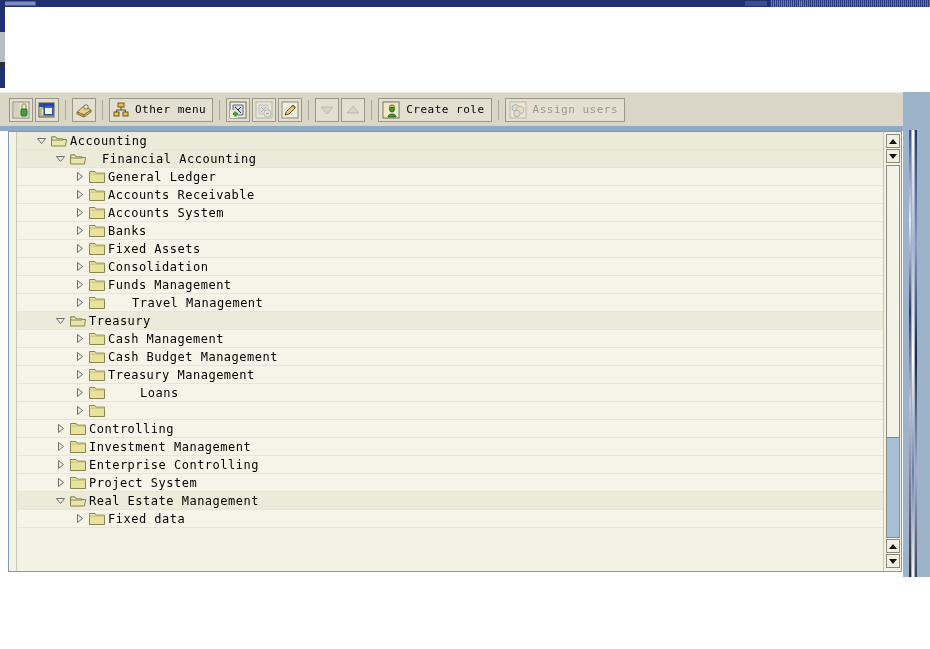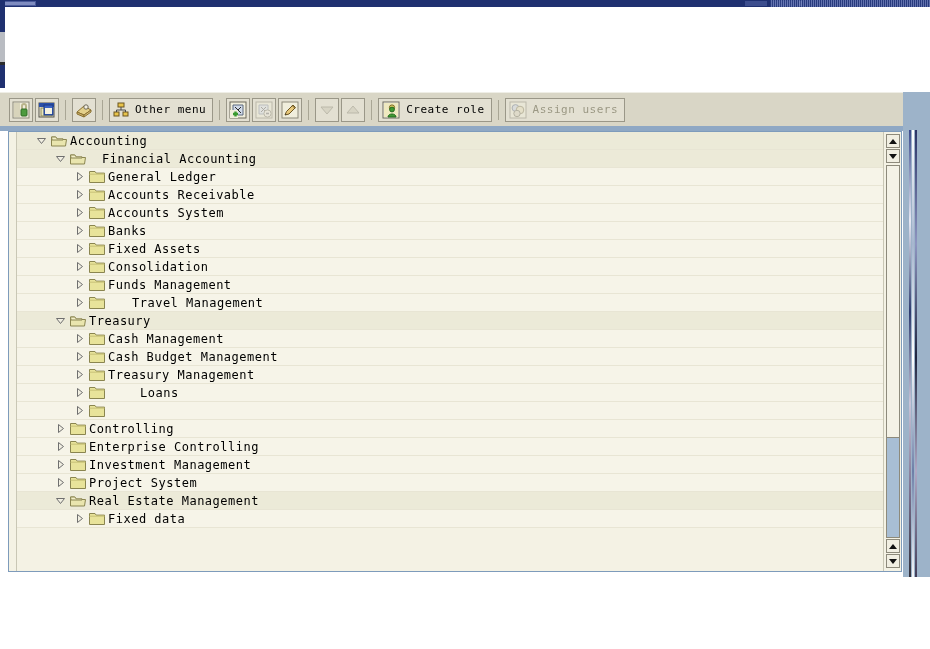--- a/index.html
+++ b/index.html
@@ -686,37 +686,37 @@
             </svg>
           </span>
           <span class="folder" style="left: 54px;">
             <svg class="ic" width="16" height="13" viewBox="0 0 16 13">
               <g>
                 <path d="M0.5 1.5 h5.5 l1.2 1.6 h8.3 v9.4 h-15z" fill="#e8e39a" stroke="#8a8550"></path>
                 <path d="M0.5 4.2 h15" stroke="#c8c278"></path>
               </g>
             </svg>
           </span>
+          <span class="txt" style="left: 73px;">Investment Management</span>
+        </div>
+        <div class="row">
+          <span class="twisty" style="left: 39px;">
+            <svg class="ic" width="11" height="11" viewBox="0 0 11 11">
+              <path d="M3.5 1.5 v8 l5 -4 z" fill="#f1efe2" stroke="#6f6f6f"></path>
+            </svg>
+          </span>
+          <span class="folder" style="left: 54px;">
+            <svg class="ic" width="16" height="13" viewBox="0 0 16 13">
+              <g>
+                <path d="M0.5 1.5 h5.5 l1.2 1.6 h8.3 v9.4 h-15z" fill="#e8e39a" stroke="#8a8550"></path>
+                <path d="M0.5 4.2 h15" stroke="#c8c278"></path>
+              </g>
+            </svg>
+          </span>
           <span class="txt" style="left: 73px;">Enterprise Controlling</span>
-        </div>
-        <div class="row">
-          <span class="twisty" style="left: 39px;">
-            <svg class="ic" width="11" height="11" viewBox="0 0 11 11">
-              <path d="M3.5 1.5 v8 l5 -4 z" fill="#f1efe2" stroke="#6f6f6f"></path>
-            </svg>
-          </span>
-          <span class="folder" style="left: 54px;">
-            <svg class="ic" width="16" height="13" viewBox="0 0 16 13">
-              <g>
-                <path d="M0.5 1.5 h5.5 l1.2 1.6 h8.3 v9.4 h-15z" fill="#e8e39a" stroke="#8a8550"></path>
-                <path d="M0.5 4.2 h15" stroke="#c8c278"></path>
-              </g>
-            </svg>
-          </span>
-          <span class="txt" style="left: 73px;">Investment Management</span>
         </div>
         <div class="row">
           <span class="twisty" style="left: 39px;">
             <svg class="ic" width="11" height="11" viewBox="0 0 11 11">
               <path d="M3.5 1.5 v8 l5 -4 z" fill="#f1efe2" stroke="#6f6f6f"></path>
             </svg>
           </span>
           <span class="folder" style="left: 54px;">
             <svg class="ic" width="16" height="13" viewBox="0 0 16 13">
               <g>

